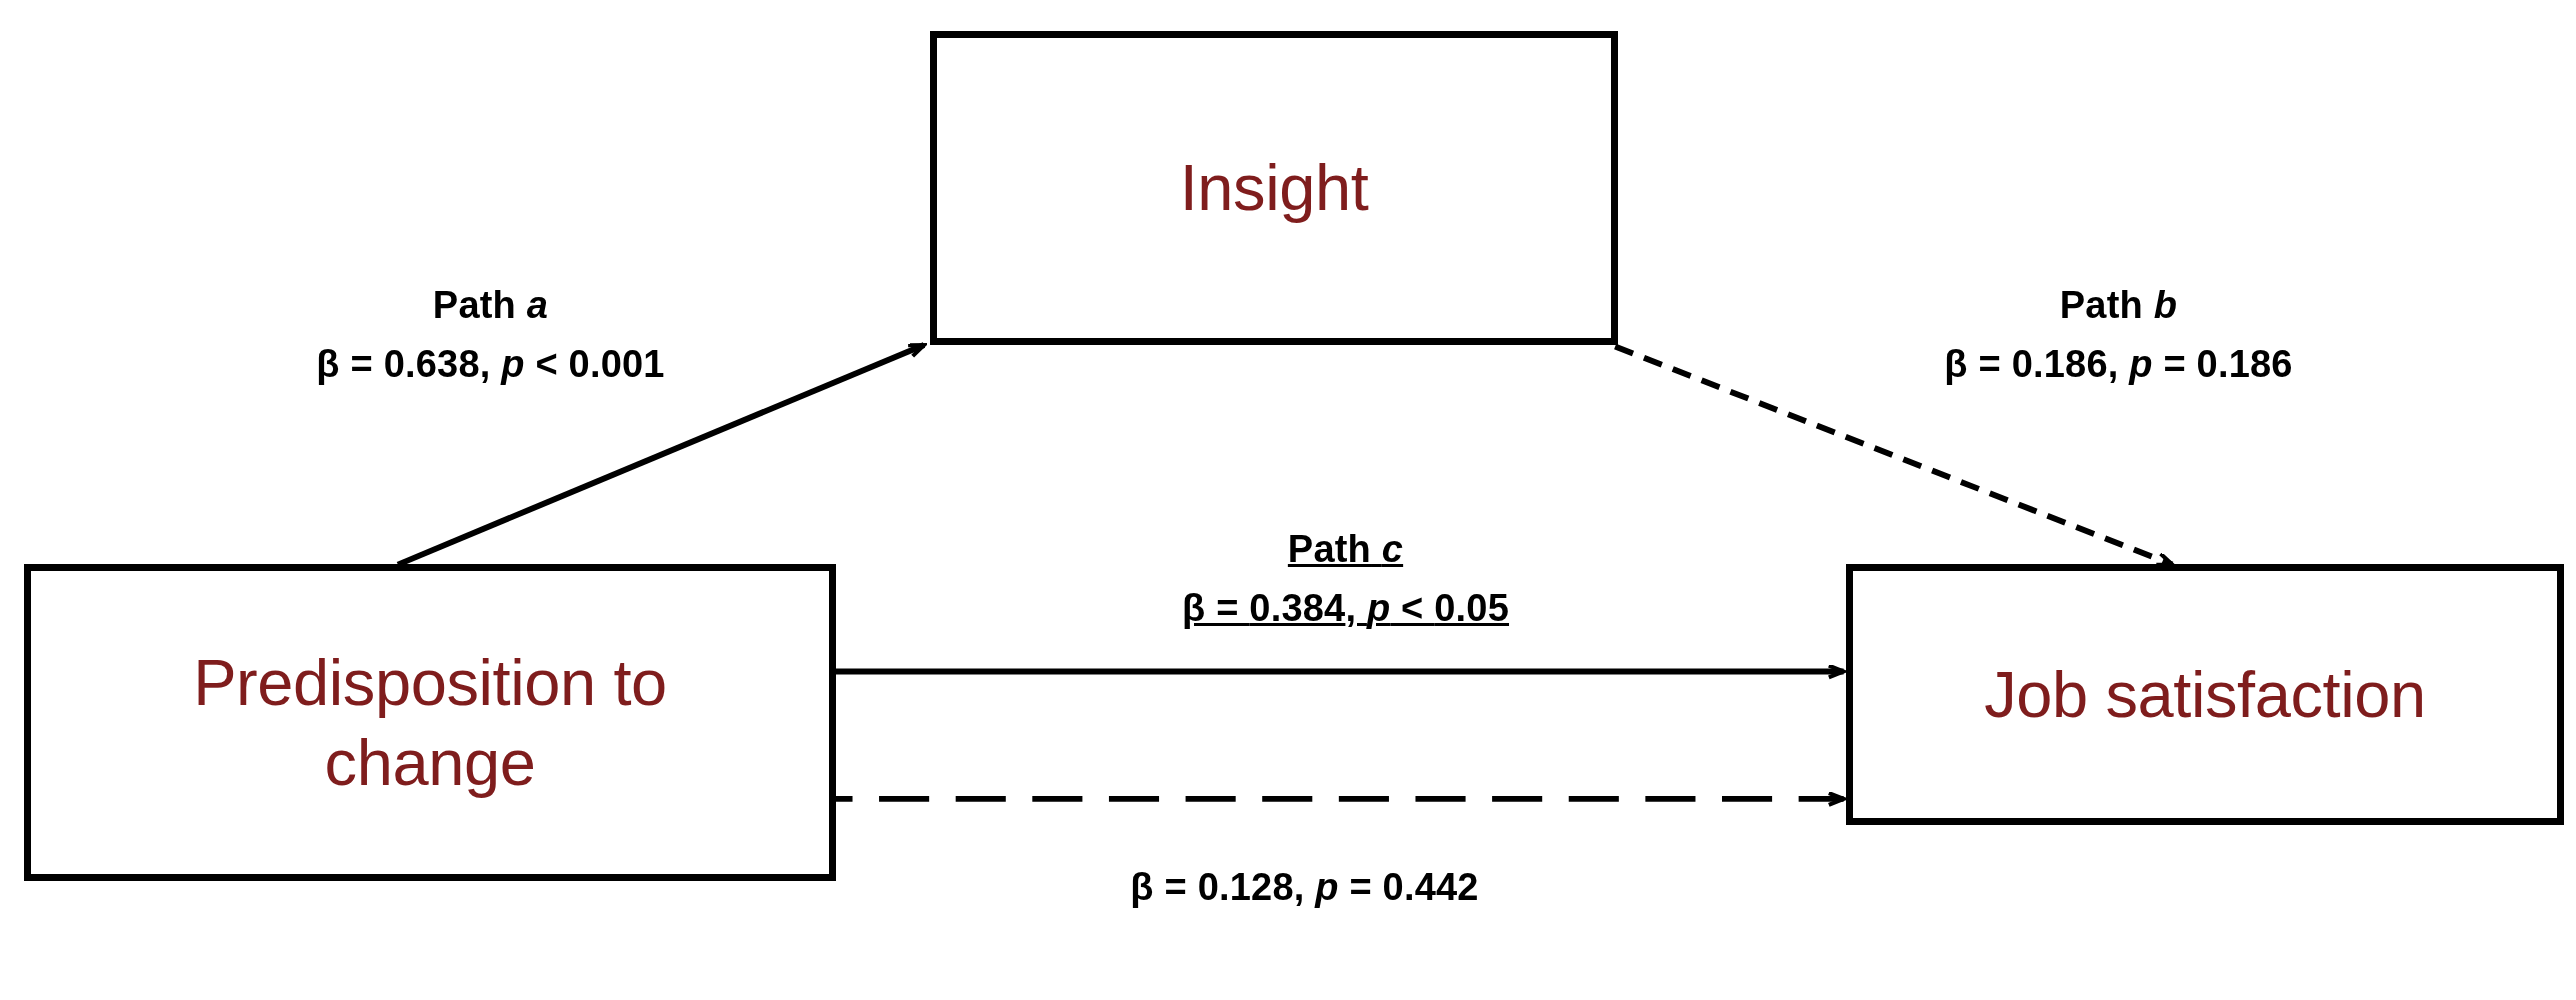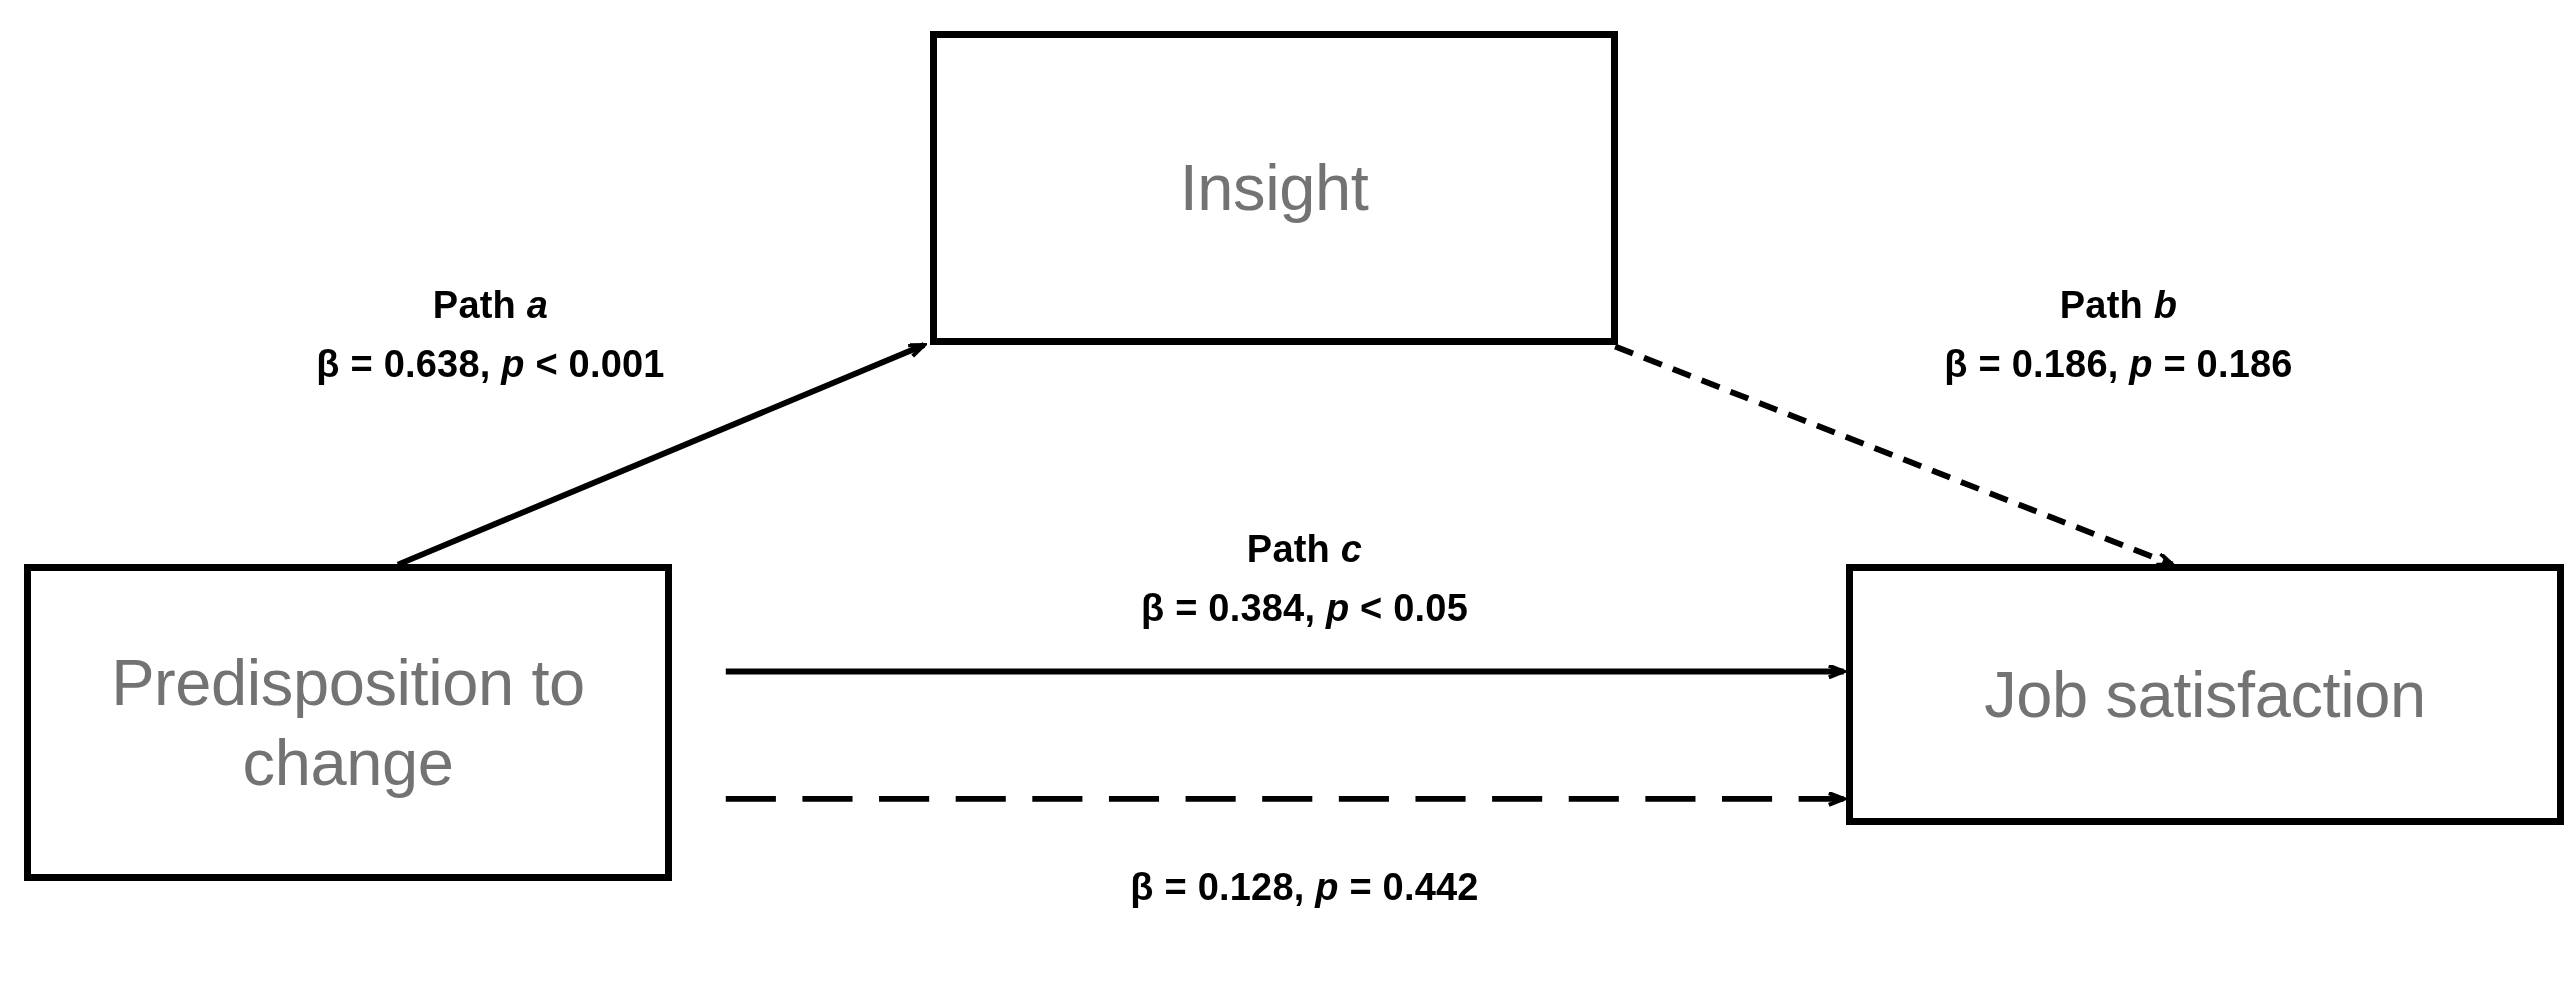--- a/index.html
+++ b/index.html
@@ -34,21 +34,21 @@
     display: flex;
     align-items: center;
     justify-content: center;
     text-align: center;
     z-index: 3;
   }
   .node-label {
     font-size: 65px;
     font-weight: 400;
     line-height: 1.22;
-    color: #737373;
+    color: #7f1d1d;
     letter-spacing: -0.4px;
     padding: 0 13.3px;
     white-space: pre-line;
   }
   .path-label {
     position: absolute;
     text-align: center;
     color: #000000;
     font-weight: bold;
     z-index: 4;
@@ -73,21 +73,21 @@
   
   #node-insight {
     left: 930px;
     top: 31px;
     width: 688px;
     height: 314px;
   }
   #node-predisposition {
     left: 24px;
     top: 564px;
-    width: 648px;
+    width: 812px;
     height: 317px;
     justify-content: center;
   }
   #node-jobsatisfaction {
     left: 1846px;
     top: 564px;
     width: 718px;
     height: 261px;
   }
   
@@ -95,23 +95,24 @@
     left: 225px;
     top: 281px;
     width: 531px;
   }
   #label-path-b {
     left: 1853px;
     top: 281px;
     width: 531px;
   }
   #label-path-c {
-    left: 1039px;
+    left: 1080px;
     top: 525px;
     width: 531px;
+    text-decoration: underline;
   }
   #label-path-cprime {
     left: 1039px;
     top: 853px;
     width: 531px;
   }
 </style>
 </head>
 <body>
 

